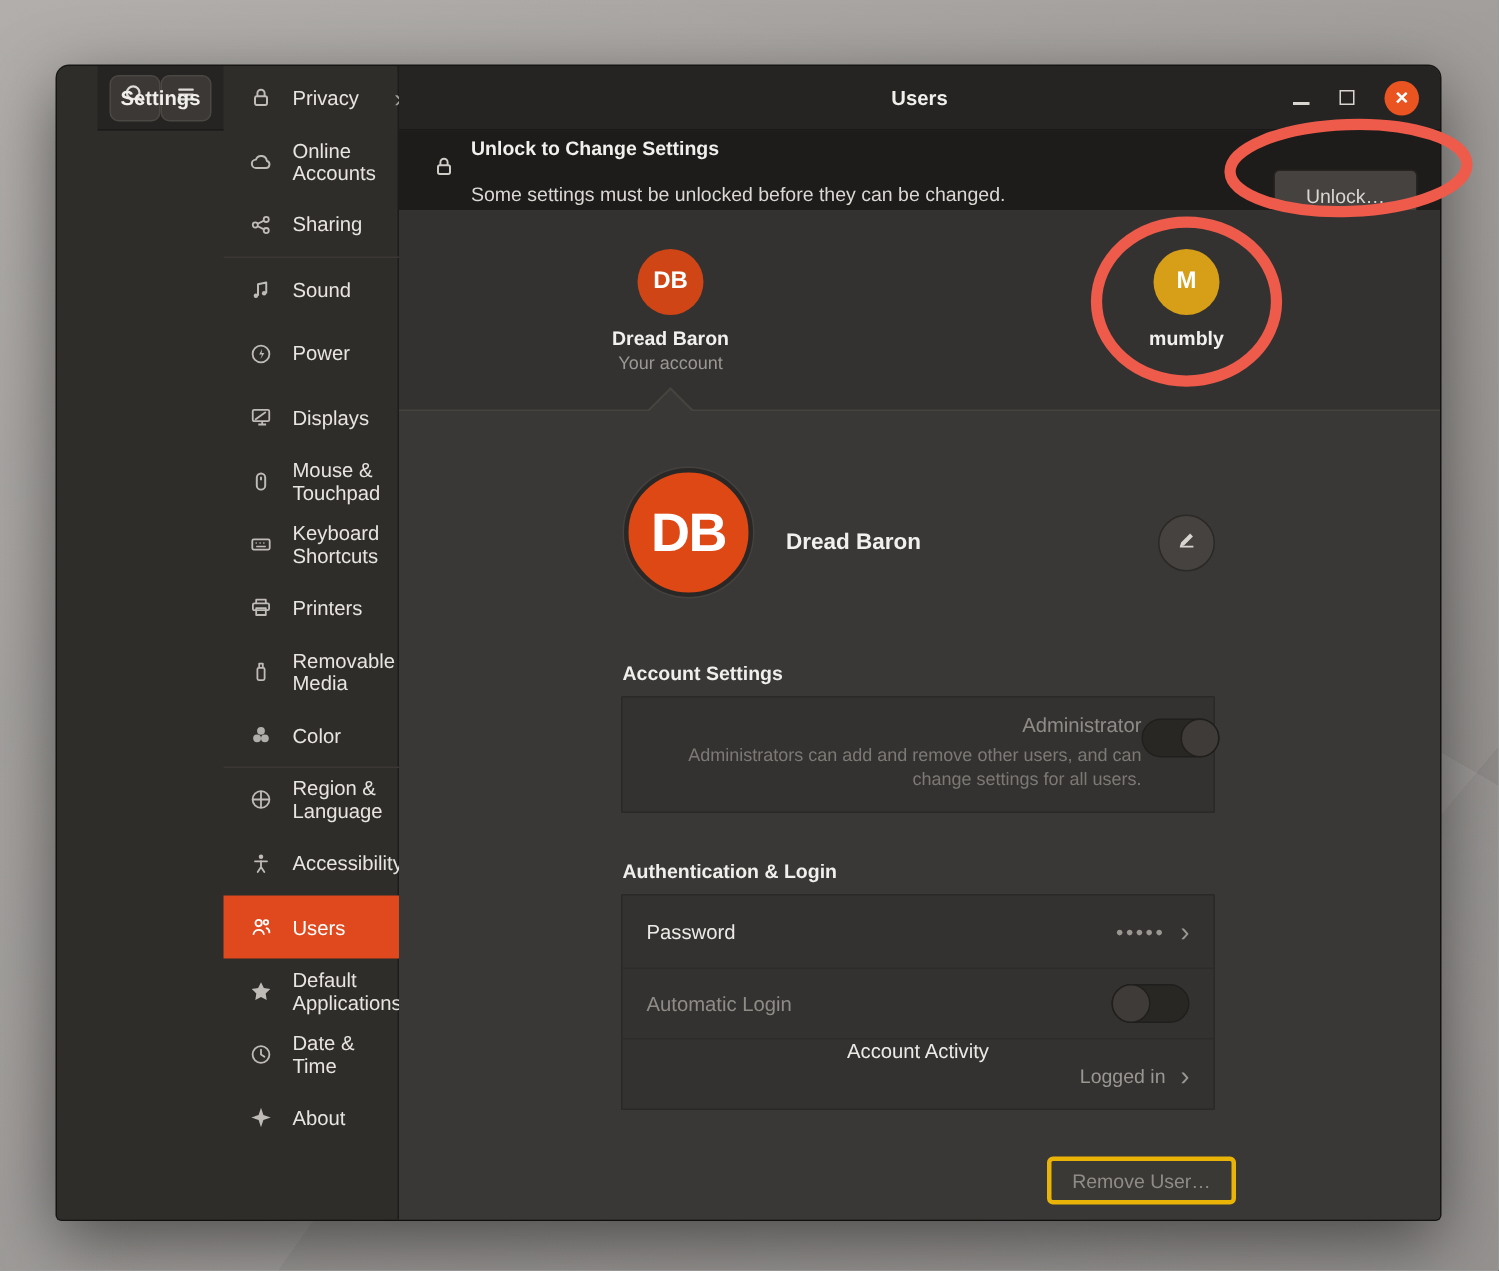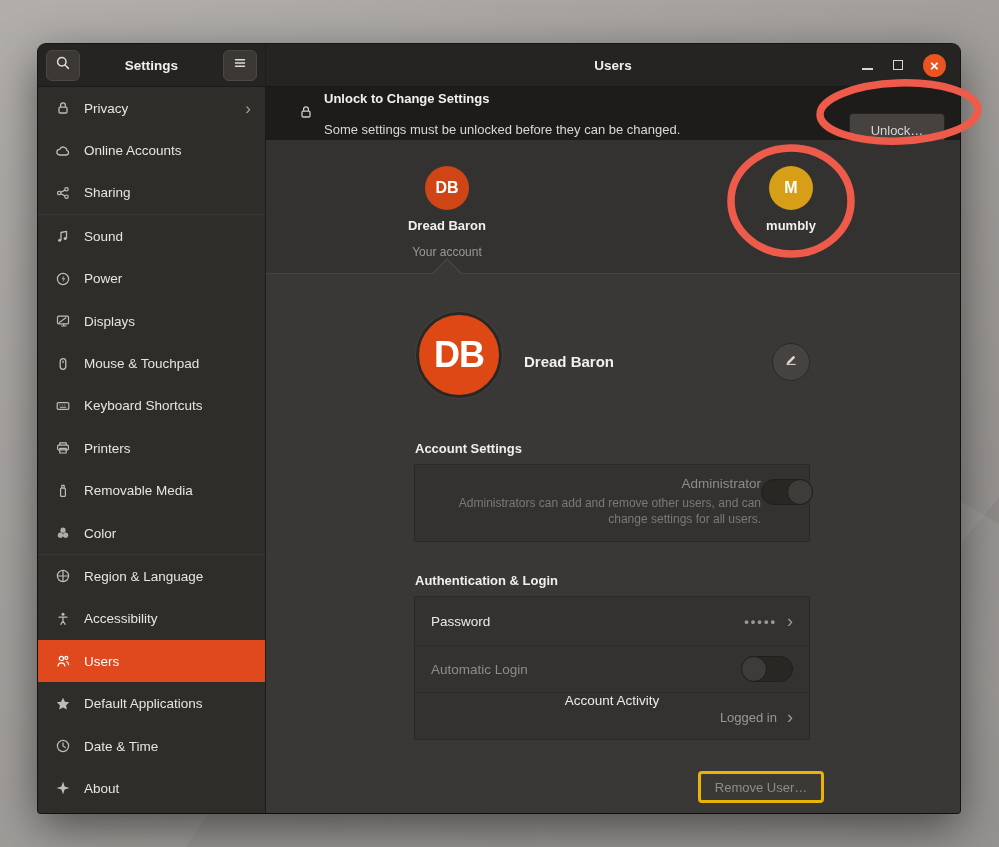--- a/index.html
+++ b/index.html
@@ -13,21 +13,21 @@
       linear-gradient(158deg, #b0adaa 0%, #9e9b98 40%, #8d8a88 100%);
   }
   
   #window {
     position:absolute; left:38px; top:44px; width:922px; height:769px;
     border-radius:8px 8px 3px 3px; overflow:hidden; display:flex;
     box-shadow:0 14px 46px rgba(0,0,0,0.5), 0 0 0 1px #1b1917;
     background:#3a3837;
   }
   
-  #sidebar { width:228px; flex:0 0 228px; background:#2f2d2a; border-right:1px solid #1e1c1a; display:flex; flex-direction:column; }
+  #sidebar { width:228px; flex:0 0 228px; background:#2f2d2a; border-right:1px solid #1e1c1a; display:flex; flex-direction:row;padding-left:27px; }
   .sb-header {
     height:43px; background:#262422; border-bottom:1px solid #1d1b19;
     display:flex; align-items:center; padding:0 8px; position:relative;
   }
   .sb-btn {
     width:34px; height:31px; border-radius:6px; background:#3b3835; border:1px solid #4b4844;
     display:flex; align-items:center; justify-content:center; color:#dedbd7; cursor:pointer;
   }
   .sb-title { position:absolute; left:0; right:0; text-align:center; font-size:13.5px; font-weight:bold; color:#f1efec; pointer-events:none; }
   .sb-btn.right { margin-left:auto; }
@@ -50,39 +50,39 @@
   }
   .titlebar-title { font-size:13.5px; font-weight:bold; color:#f1efec; }
   .win-controls { position:absolute; right:14px; top:0; height:100%; display:flex; align-items:center; gap:20px; }
   .win-min { width:11px; height:1.6px; background:#d9d6d2; margin-top:8px; cursor:pointer; }
   .win-max { width:10px; height:10px; border:1.4px solid #d9d6d2; cursor:pointer; }
   .win-close {
     width:23px; height:23px; border-radius:50%; background:#e95420; color:#ffffff;
     display:flex; align-items:center; justify-content:center; font-size:15px; font-weight:bold; cursor:pointer;
   }
   
-  .banner { height:53px; background:#1e1c1b; display:flex; align-items:center; padding:0 28px; position:relative; }
+  .banner { height:53px; background:#1e1c1b; display:flex; align-items:center; padding:0 18px; position:relative; }
   .banner-lock { color:#cfccc8; margin:0 10px 0 4px; }
   .banner-text .b-title { font-size:13px; font-weight:bold; color:#f2f0ed; }
   .banner-text .b-sub { font-size:13px; color:#dbd8d4; margin-top:16px; }
   .unlock-btn {
     position:absolute; right:15px; top:26px; width:96px; height:34px;
     background:#454240; border:1px solid #272421; border-radius:4px;
     color:#d9d6d2; font-size:13px; display:flex; align-items:center; justify-content:center; cursor:pointer;
   }
   
   .carousel { height:134px; background:#343231; border-bottom:1px solid #47443f; position:relative; }
   .user-stack { position:absolute; width:150px; text-align:center; cursor:pointer; }
   .user-stack .avatar {
     width:44px; height:44px; border-radius:50%; margin:0 auto;
     display:flex; align-items:center; justify-content:center;
     color:#fff; font-size:16px; font-weight:bold;
   }
   .user-stack .u-name { margin-top:8px; font-size:13px; font-weight:bold; color:#f2f0ee; }
-  .user-stack .u-sub { margin-top:12px; font-size:12px; color:#9b9893; }
+  .user-stack .u-sub { margin-top:2px; font-size:12px; color:#9b9893; }
   .sel-arrow-outline {
     position:absolute; bottom:-1px; left:165px;
     width:0; height:0; border-left:16px solid transparent; border-right:16px solid transparent;
     border-bottom:16px solid #47443f;
   }
   .sel-arrow {
     position:absolute; bottom:-1px; left:167px;
     width:0; height:0; border-left:14px solid transparent; border-right:14px solid transparent;
     border-bottom:14px solid #3a3837;
   }

